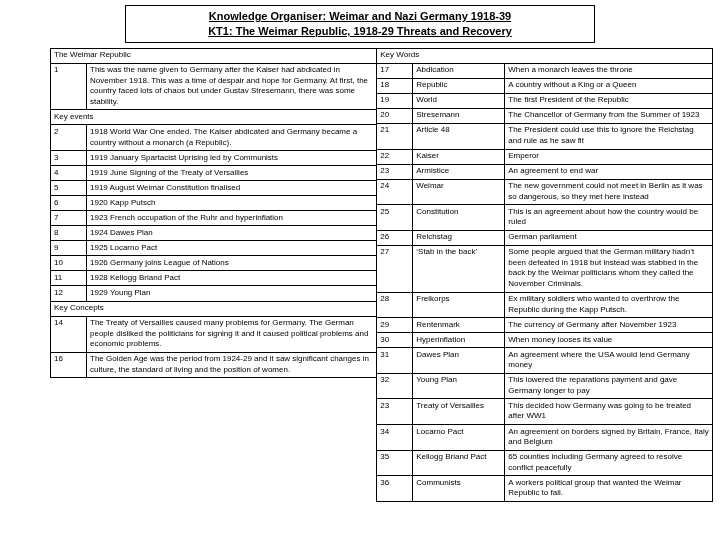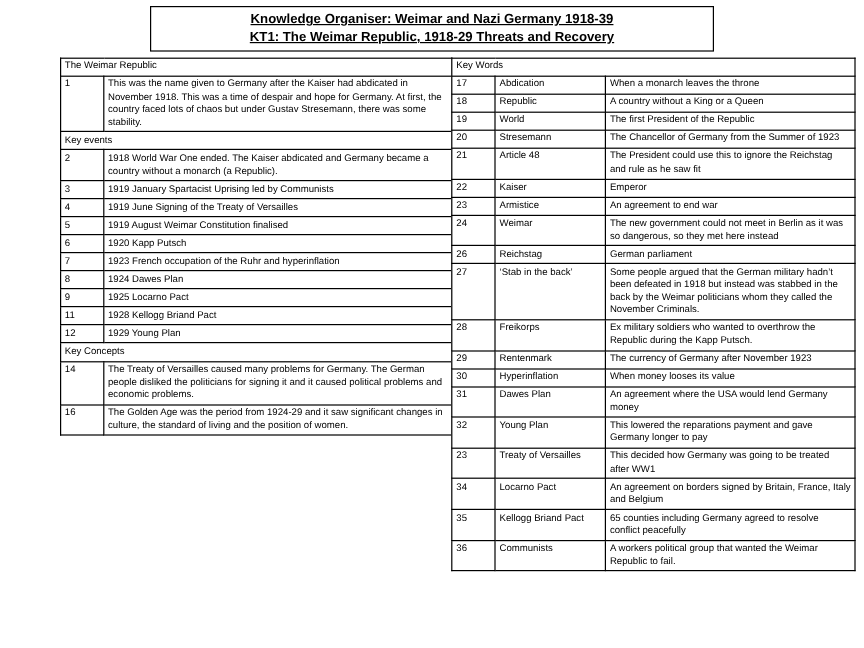--- a/index.html
+++ b/index.html
@@ -24,21 +24,21 @@
     font-size: 11px;
     font-weight: bold;
     text-decoration: underline;
     line-height: 1.35;
   }
 
   .tables { display: flex; align-items: flex-start; padding-left: 43px; }
 
   table { border-collapse: collapse; table-layout: fixed; background: #fff; }
   .left-table  { width: 345px; }
-  .right-table { width: 355px; margin-left: -1px; }
+  .right-table { width: 355px; margin-left: -1px; border-radius: 28px; }
 
   td {
     border: 1px solid #000;
     font-size: 8px;
     line-height: 1.32;
     padding: 1.5px 3px 2px 3px;
     vertical-align: top;
     word-wrap: break-word;
     height: 12px;
   }
@@ -98,20 +98,24 @@
             <td class="num-cell">7</td>
             <td class="text-cell">1923 French occupation of the Ruhr and hyperinflation</td>
           </tr>
           <tr>
             <td class="num-cell">8</td>
             <td class="text-cell">1924 Dawes Plan</td>
           </tr>
           <tr>
             <td class="num-cell">9</td>
             <td class="text-cell">1925 Locarno Pact</td>
+          </tr>
+          <tr>
+            <td class="num-cell">10</td>
+            <td class="text-cell">1926 Germany joins League of Nations</td>
           </tr>
           <tr>
             <td class="num-cell">11</td>
             <td class="text-cell">1928 Kellogg Briand Pact</td>
           </tr>
           <tr>
             <td class="num-cell">12</td>
             <td class="text-cell">1929 Young Plan</td>
           </tr>
           <tr>
@@ -172,20 +176,25 @@
             <td class="num-cell">23</td>
             <td class="word-cell">Armistice</td>
             <td class="def-cell">An agreement to end war</td>
           </tr>
           <tr>
             <td class="num-cell">24</td>
             <td class="word-cell">Weimar</td>
             <td class="def-cell">The new government could not meet in Berlin as it was so dangerous, so they met here instead</td>
           </tr>
           <tr>
+            <td class="num-cell">25</td>
+            <td class="word-cell">Constitution</td>
+            <td class="def-cell">This is an agreement about how the country would be ruled</td>
+          </tr>
+          <tr>
             <td class="num-cell">26</td>
             <td class="word-cell">Reichstag</td>
             <td class="def-cell">German parliament</td>
           </tr>
           <tr>
             <td class="num-cell">27</td>
             <td class="word-cell">‘Stab in the back’</td>
             <td class="def-cell">Some people argued that the German military hadn’t been defeated in 1918 but instead was stabbed in the back by the Weimar politicians whom they called the November Criminals.</td>
           </tr>
           <tr>

